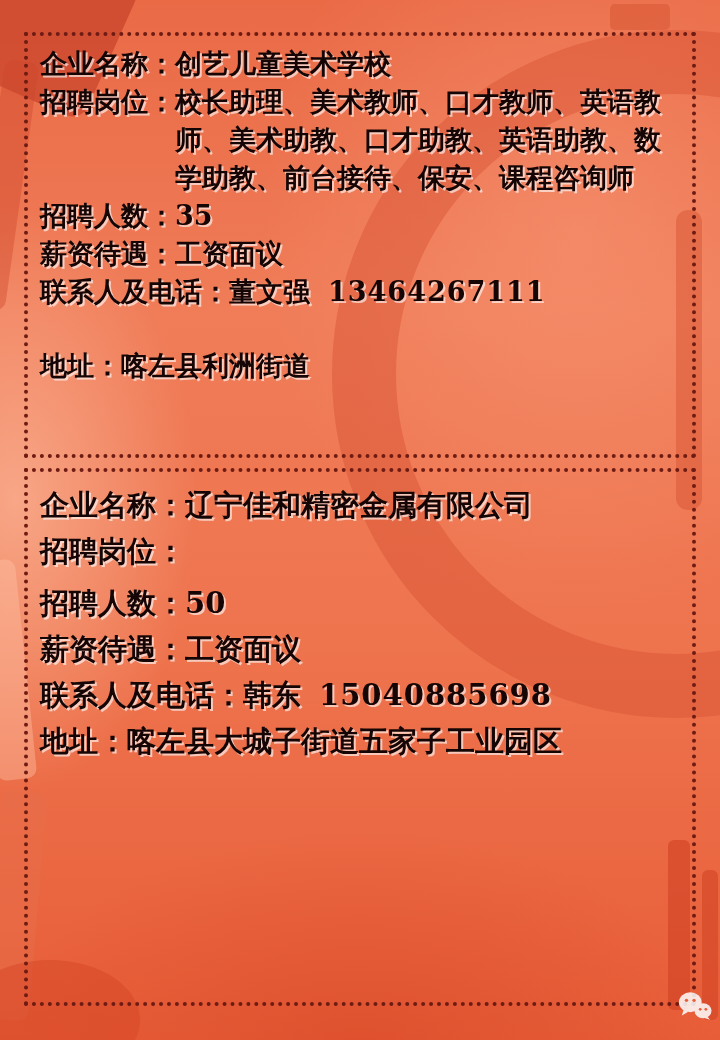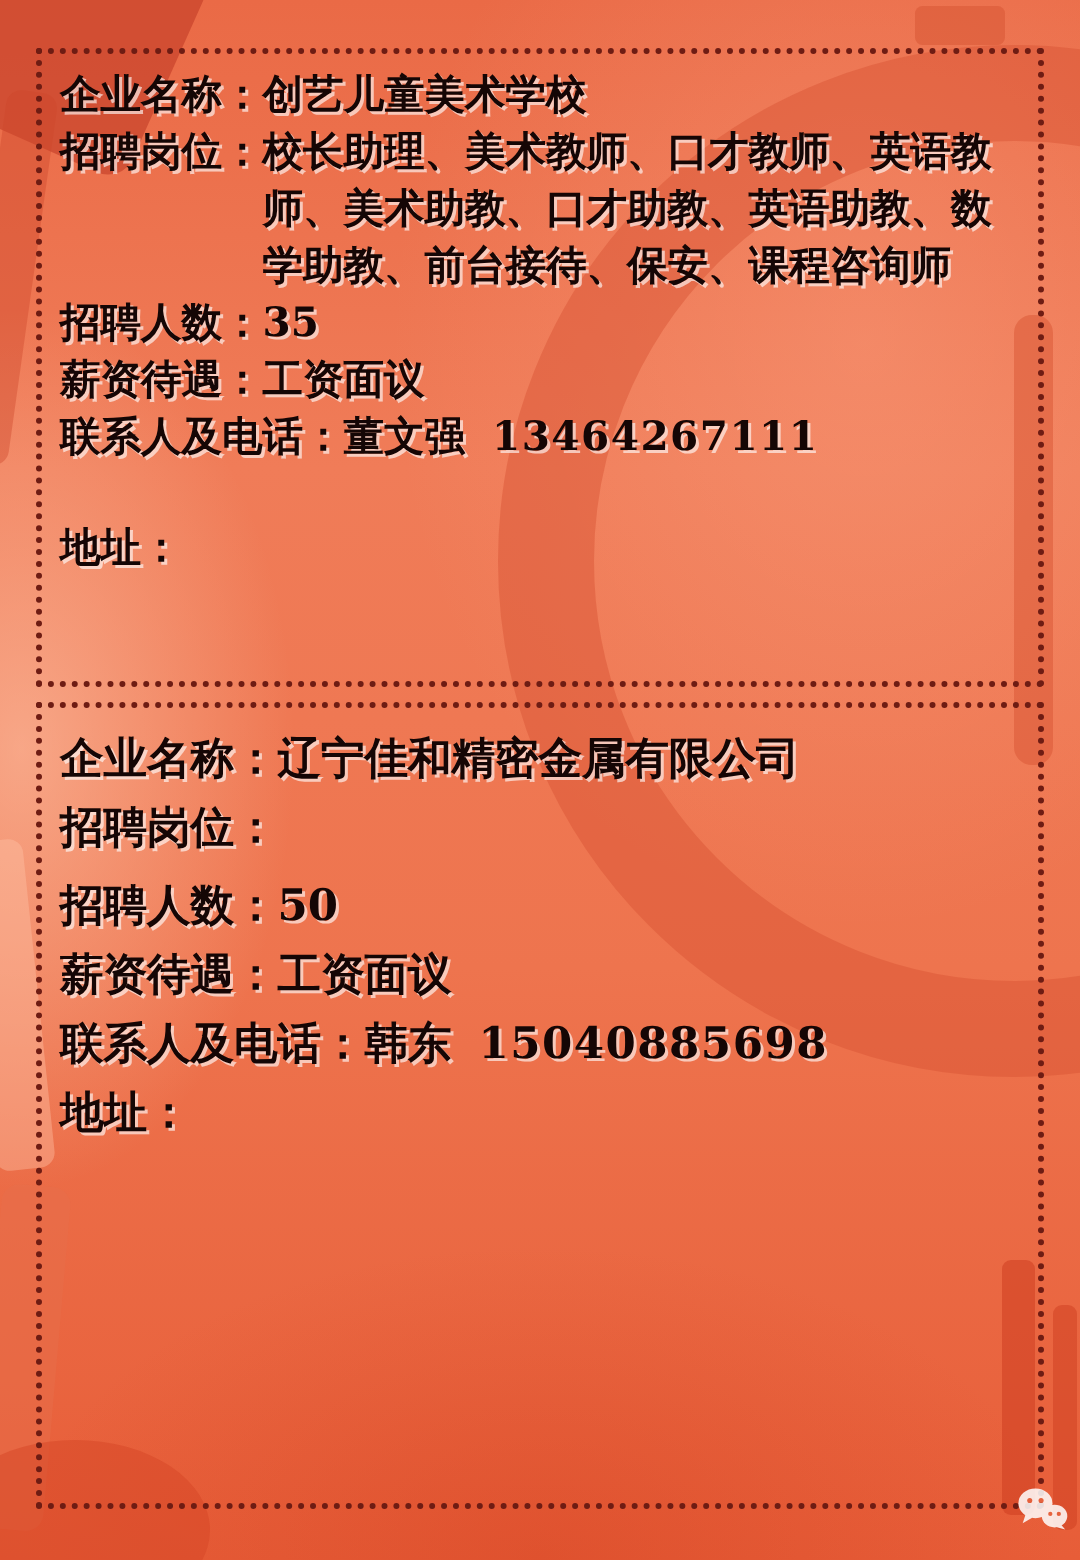--- a/index.html
+++ b/index.html
@@ -33,21 +33,21 @@
   
   .card{
     position:absolute;left:24px;width:672px;box-sizing:border-box;
     border:4px dotted #6e1c13;background:transparent;overflow:hidden;
     color:#150605;font-weight:bold;
     text-shadow:2px 2px 0 rgba(255,255,255,.62);
   }
   .card1{top:32px;height:426px;font-size:27px;line-height:38px;padding:9px 6px 0 12px;}
   .card2{top:468px;height:538px;font-size:29px;line-height:46px;padding:10px 6px 0 12px;}
   .row{display:flex;align-items:flex-start;}
-  .lbl{flex:0 0 auto;white-space:nowrap;}
+  .lbl{flex:0 0 auto;white-space:nowrap;font-family:Liberation Serif, serif;}
   .val{flex:1 1 auto;min-width:0;}
   .card1 .row-address{margin-top:36px;}
   .card2 .row-headcount{margin-top:6px;}
   .phone{margin-left:18px;letter-spacing:1px;}
   
   .watermark{
     position:absolute;right:8px;top:986px;height:40px;
     display:flex;align-items:center;gap:7px;
     color:rgba(255,255,255,.80);font-size:21px;font-weight:bold;
     font-family:"DejaVu Sans","Liberation Sans",sans-serif;
@@ -86,20 +86,21 @@
     <div class="row row-salary">
       <span class="lbl">薪资待遇：</span>
       <span class="val">工资面议</span>
     </div>
     <div class="row row-contact">
       <span class="lbl">联系人及电话：</span>
       <span class="val"><span>董文强</span><span class="phone">13464267111</span></span>
     </div>
     <div class="row row-address">
       <span class="lbl">地址：</span>
+      <span class="val">喀左县利洲街道</span>
     </div>
   </div>
 
   <div class="card card2">
     <div class="row row-company">
       <span class="lbl">企业名称：</span>
       <span class="val">辽宁佳和精密金属有限公司</span>
     </div>
     <div class="row row-positions">
       <span class="lbl">招聘岗位：</span>
@@ -111,20 +112,21 @@
     <div class="row row-salary">
       <span class="lbl">薪资待遇：</span>
       <span class="val">工资面议</span>
     </div>
     <div class="row row-contact">
       <span class="lbl">联系人及电话：</span>
       <span class="val"><span>韩东</span><span class="phone">15040885698</span></span>
     </div>
     <div class="row row-address">
       <span class="lbl">地址：</span>
+      <span class="val">喀左县大城子街道五家子工业园区</span>
     </div>
   </div>
 
   <div class="watermark">
     <svg class="wx-icon" viewBox="0 0 36 30">
       <ellipse cx="13" cy="11" rx="12" ry="10.5" fill="#ffffff"></ellipse>
       <path d="M6 19 L4 25 L11 21 Z" fill="#ffffff"></path>
       <ellipse cx="26.5" cy="20" rx="9" ry="8" fill="#ffffff"></ellipse>
       <path d="M31 26 L34 29.5 L27 27.5 Z" fill="#ffffff"></path>
       <circle cx="9" cy="9" r="1.8" fill="#e7643f"></circle>

